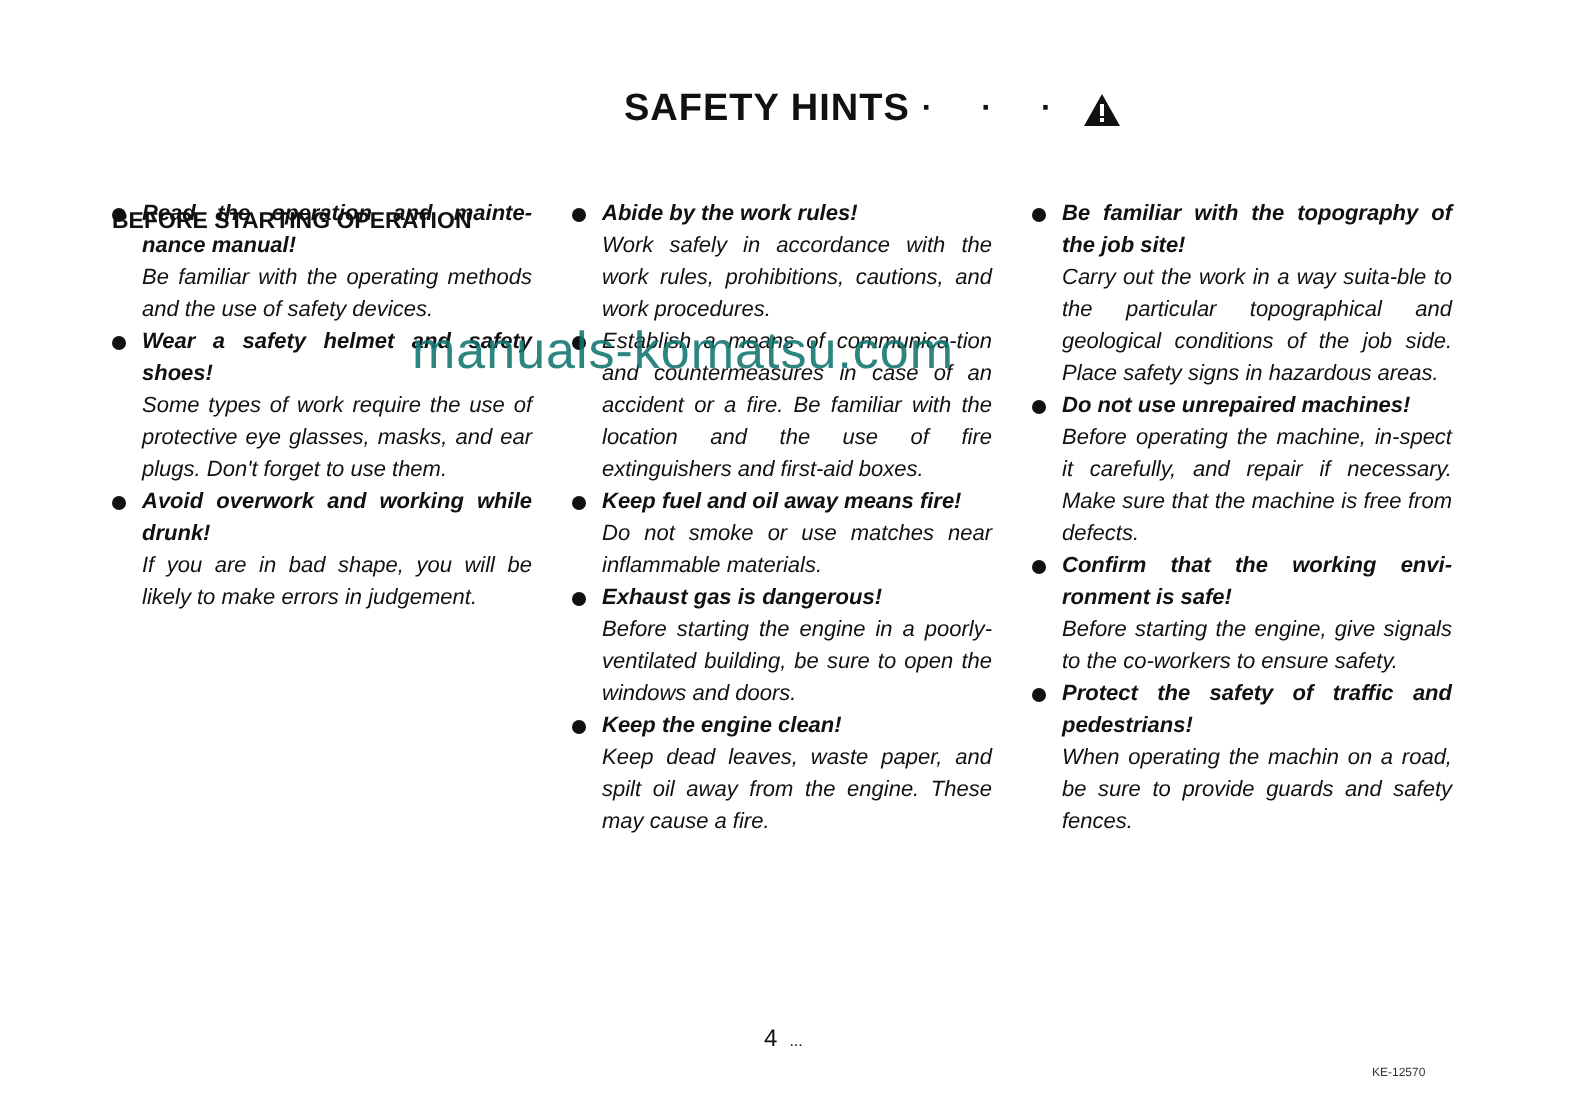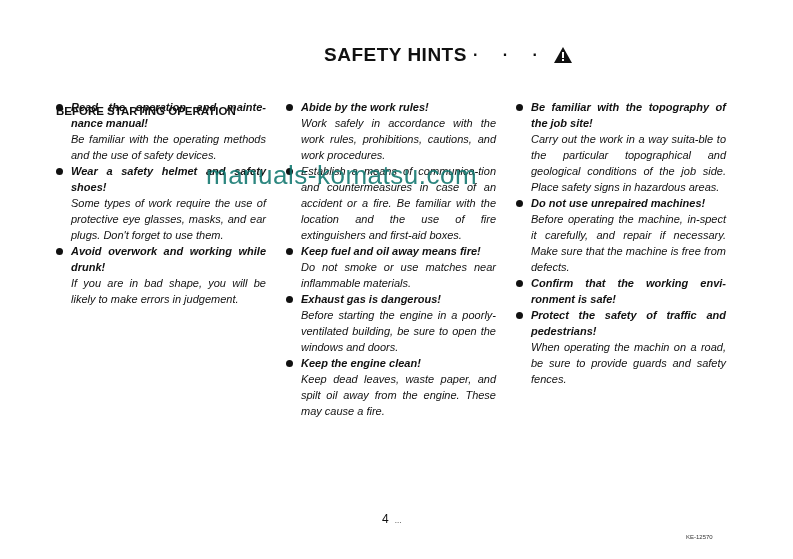--- a/index.html
+++ b/index.html
@@ -1,19 +1,19 @@
 <!DOCTYPE html>
 <html><head>
 <meta charset="utf-8">
 <style>
   html, body { margin: 0; padding: 0; background: #ffffff; }
   body { width: 793px; height: 559px; position: relative; overflow: hidden;
          font-family: "Liberation Sans", "DejaVu Sans", sans-serif; color: #111; }
   .title { position: absolute; left: 312px; top: 44px; font-size: 19px; font-weight: bold;
-           letter-spacing: 0.5px; display: flex; align-items: center; margin-left: 12px; }
+           letter-spacing: 0.5px; display: flex; align-items: center; }
   .title .dots { letter-spacing: 10px; margin-left: 6px; font-size: 16px; }
   .title svg { margin-left: 6px; }
   .section-head { position: absolute; left: 56px; top: 85px; font-size: 11.5px; font-weight: bold; margin-top: 20px; }
   .col { position: absolute; width: 210px; font-size: 11px; line-height: 16px; font-style: italic; }
   .col1 { left: 56px; top: 99px; }
   .col2 { left: 286px; top: 99px; }
   .col3 { left: 516px; top: 99px; }
   .item { position: relative; padding-left: 15px; }
   .bullet { position: absolute; left: 0; top: 5px; width: 7px; height: 7px; border-radius: 50%; background: #111; }
   .head { font-weight: bold; text-align: justify; }
@@ -91,20 +91,21 @@
       <div class="body">Carry out the work in a way suita-ble to the particular topographical and geological conditions of the job side. Place safety signs in hazardous areas.</div>
     </div>
   <div class="item">
       <span class="bullet"></span>
       <div class="head">Do not use unrepaired machines!</div>
       <div class="body">Before operating the machine, in-spect it carefully, and repair if necessary. Make sure that the machine is free from defects.</div>
     </div>
   <div class="item">
       <span class="bullet"></span>
       <div class="head">Confirm that the working envi-ronment is safe!</div>
+      <div class="body">Before starting the engine, give signals to the co-workers to ensure safety.</div>
     </div>
   <div class="item">
       <span class="bullet"></span>
       <div class="head">Protect the safety of traffic and pedestrians!</div>
       <div class="body">When operating the machin on a road, be sure to provide guards and safety fences.</div>
     </div>
 </div>
 
 <div class="watermark">manuals-komatsu.com</div>
 

